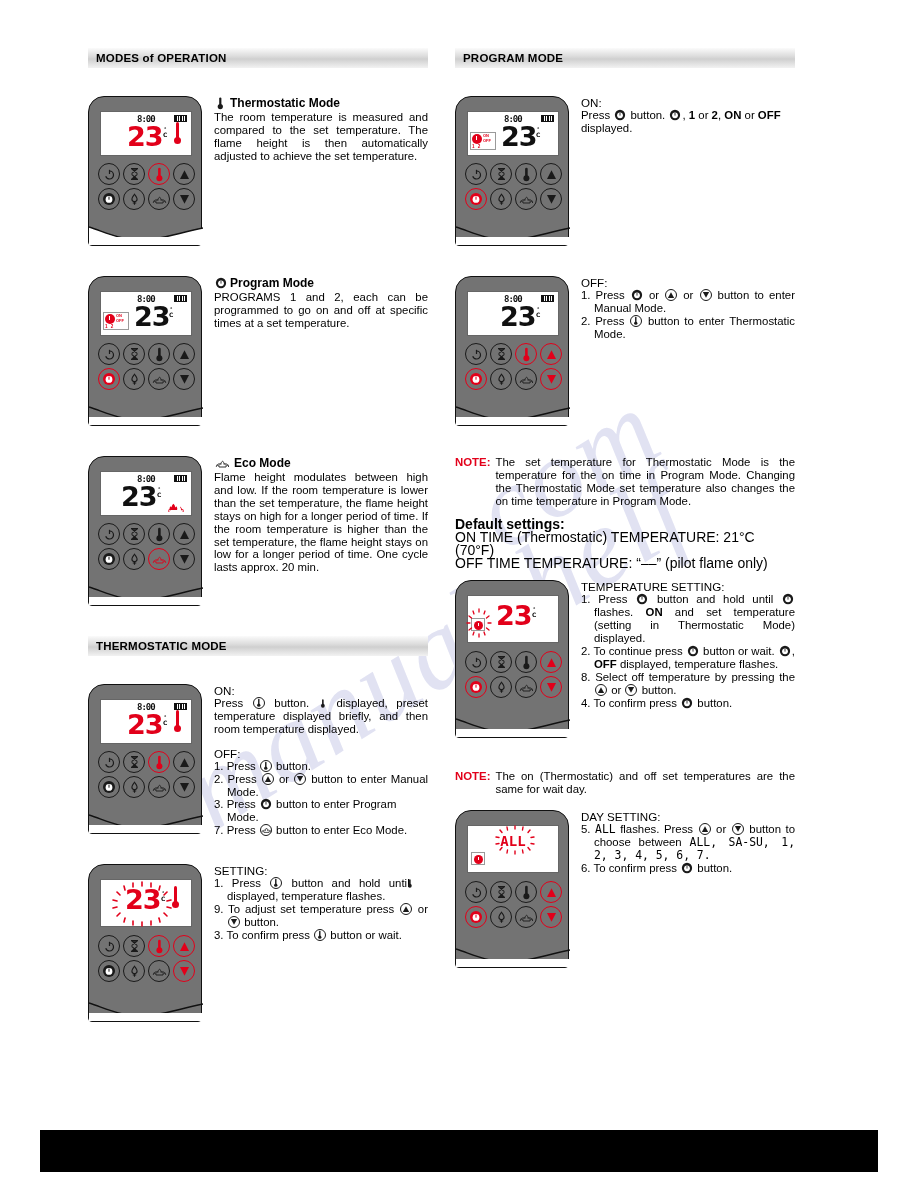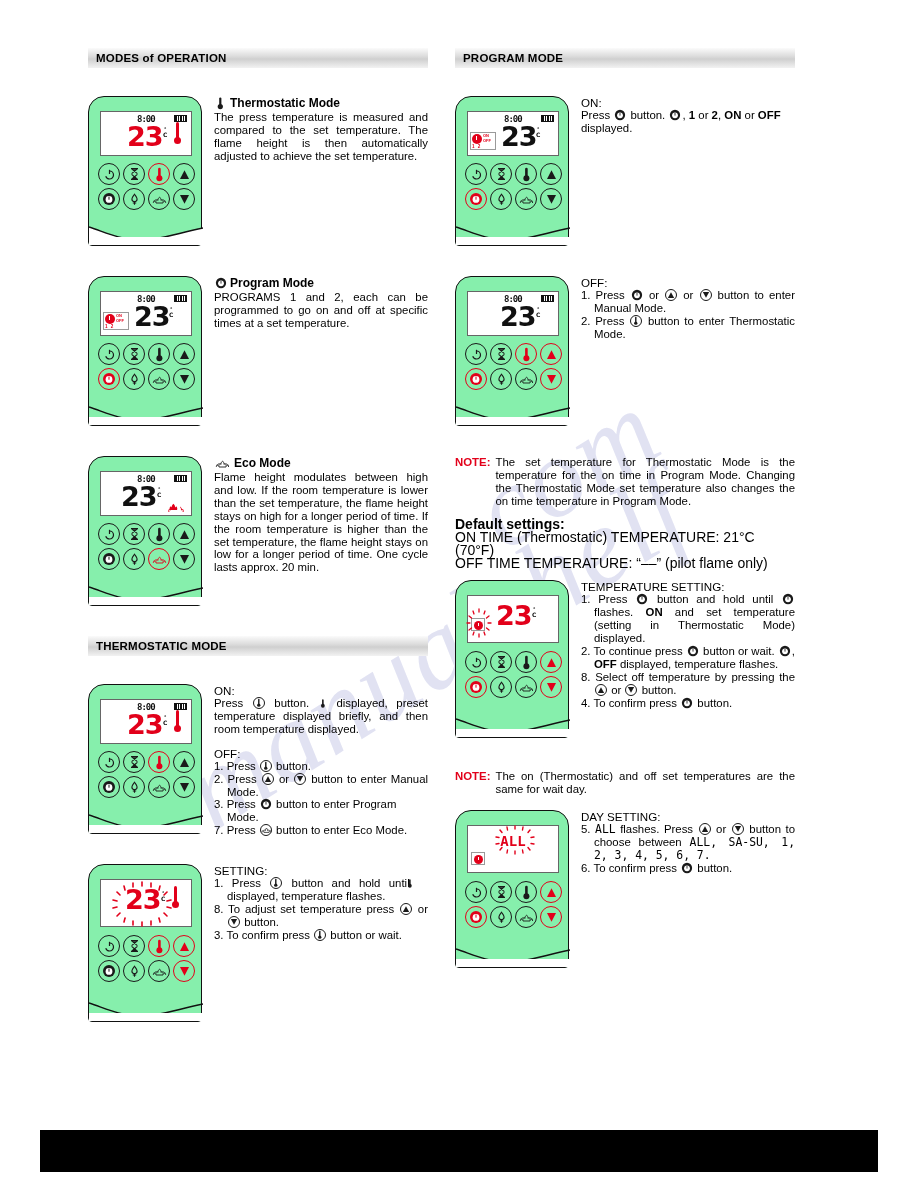--- a/index.html
+++ b/index.html
@@ -76,21 +76,21 @@
     position:relative;
     width:116px;flex:none;
     height:162px;
   }
   .remote.tall{height:172px;}
   .remote-body{
     position:absolute;left:0;top:0;
     width:114px;height:150px;
     border:1.6px solid #111;
     border-radius:16px 16px 4px 4px;
-    background:#86efac;
+    background:#737373;
     box-sizing:border-box;
   }
   
   .tear{
     position:absolute;left:0;bottom:0;width:114px;height:22px;overflow:hidden;
   }
   .tear svg{display:block;}
 
   .lcd{
     position:absolute;left:11px;top:14px;
@@ -327,21 +327,21 @@
         </div>
       </div>
       <div class="txt">
         <div class="head-line">
           <span class="ic-bare"><svg width="11" height="13" viewBox="0 0 11 13">
                 <rect x="4.2" y="0.5" width="2.2" height="8" rx="1.1" fill="#1a1a1a"></rect>
                 <circle cx="5.3" cy="9.6" r="2.6" fill="#1a1a1a"></circle>
               </svg></span>
           <span>Thermostatic Mode</span>
         </div>
-        <div class="body-txt">The press temperature is measured and compared to the set temperature. The flame height is then automatically adjusted to achieve the set temperature.</div>
+        <div class="body-txt">The room temperature is measured and compared to the set temperature. The flame height is then automatically adjusted to achieve the set temperature.</div>
       </div>
     </div>
 
     <div class="block" style="margin-top:10px;">
       <div class="remote">
         <div class="remote-body">
           <div class="lcd">
             <div class="seg-clock">8:00</div>
             <div class="batt"></div>
             <div class="prog-ind">
@@ -728,21 +728,21 @@
       <div class="txt">
         <div class="plain-head">SETTING:</div>
         <ol class="steps">
           <li><span>1. Press </span><span class="ic"><svg width="10" height="10" viewBox="0 0 11 14">
                   <rect x="4.2" y="1.2" width="2" height="7.6" rx="1" fill="#1a1a1a"></rect>
                   <circle cx="5.2" cy="10" r="2.3" fill="#1a1a1a"></circle>
                 </svg></span><span> button and hold until </span><span class="ic-bare" style="width:8px;height:11px;"><svg width="8" height="11" viewBox="0 0 11 13">
                   <rect x="4.2" y="0.5" width="2.2" height="8" rx="1.1" fill="#1a1a1a"></rect>
                   <circle cx="5.3" cy="9.6" r="2.6" fill="#1a1a1a"></circle>
                 </svg></span><span> displayed, temperature flashes.</span></li>
-          <li><span>8. To adjust set temperature press </span><span class="ic"><svg width="10" height="10" viewBox="0 0 13 13">
+          <li><span>9. To adjust set temperature press </span><span class="ic"><svg width="10" height="10" viewBox="0 0 13 13">
                   <path d="M6.5 2.8 L10.6 10.4 H2.4 Z" fill="#1a1a1a"></path>
                 </svg></span><span> or </span><span class="ic"><svg width="10" height="10" viewBox="0 0 13 13">
                   <path d="M6.5 10.2 L2.4 2.6 H10.6 Z" fill="#1a1a1a"></path>
                 </svg></span><span> button.</span></li>
           <li class="nj"><span>3. To confirm press </span><span class="ic"><svg width="10" height="10" viewBox="0 0 11 14">
                   <rect x="4.2" y="1.2" width="2" height="7.6" rx="1" fill="#1a1a1a"></rect>
                   <circle cx="5.2" cy="10" r="2.3" fill="#1a1a1a"></circle>
                 </svg></span><span> button or wait.</span></li>
         </ol>
       </div>

